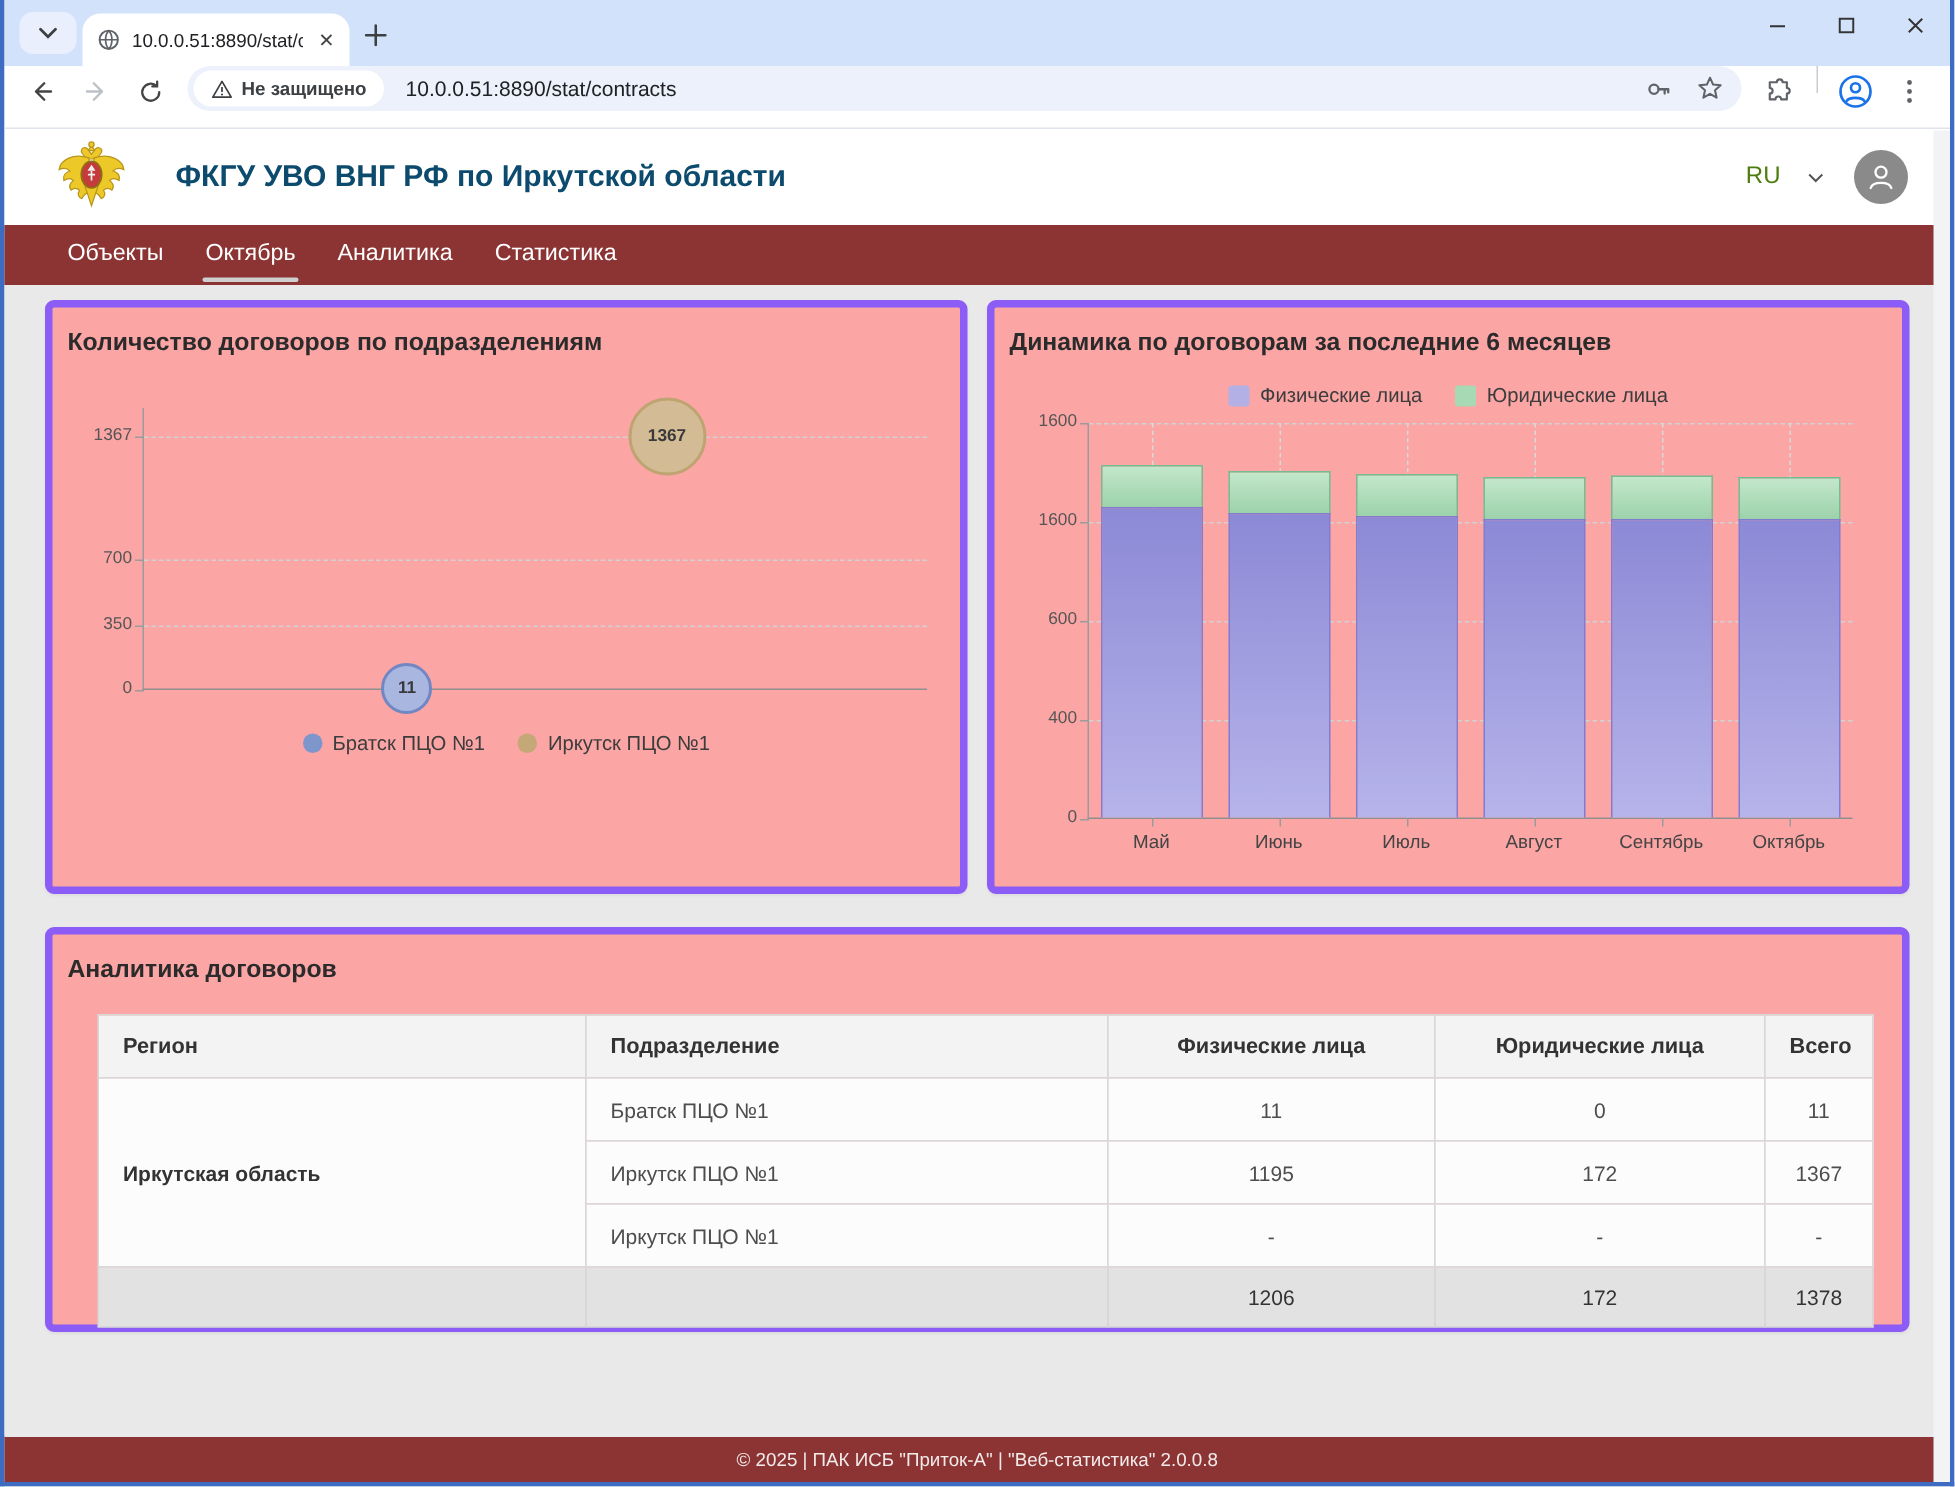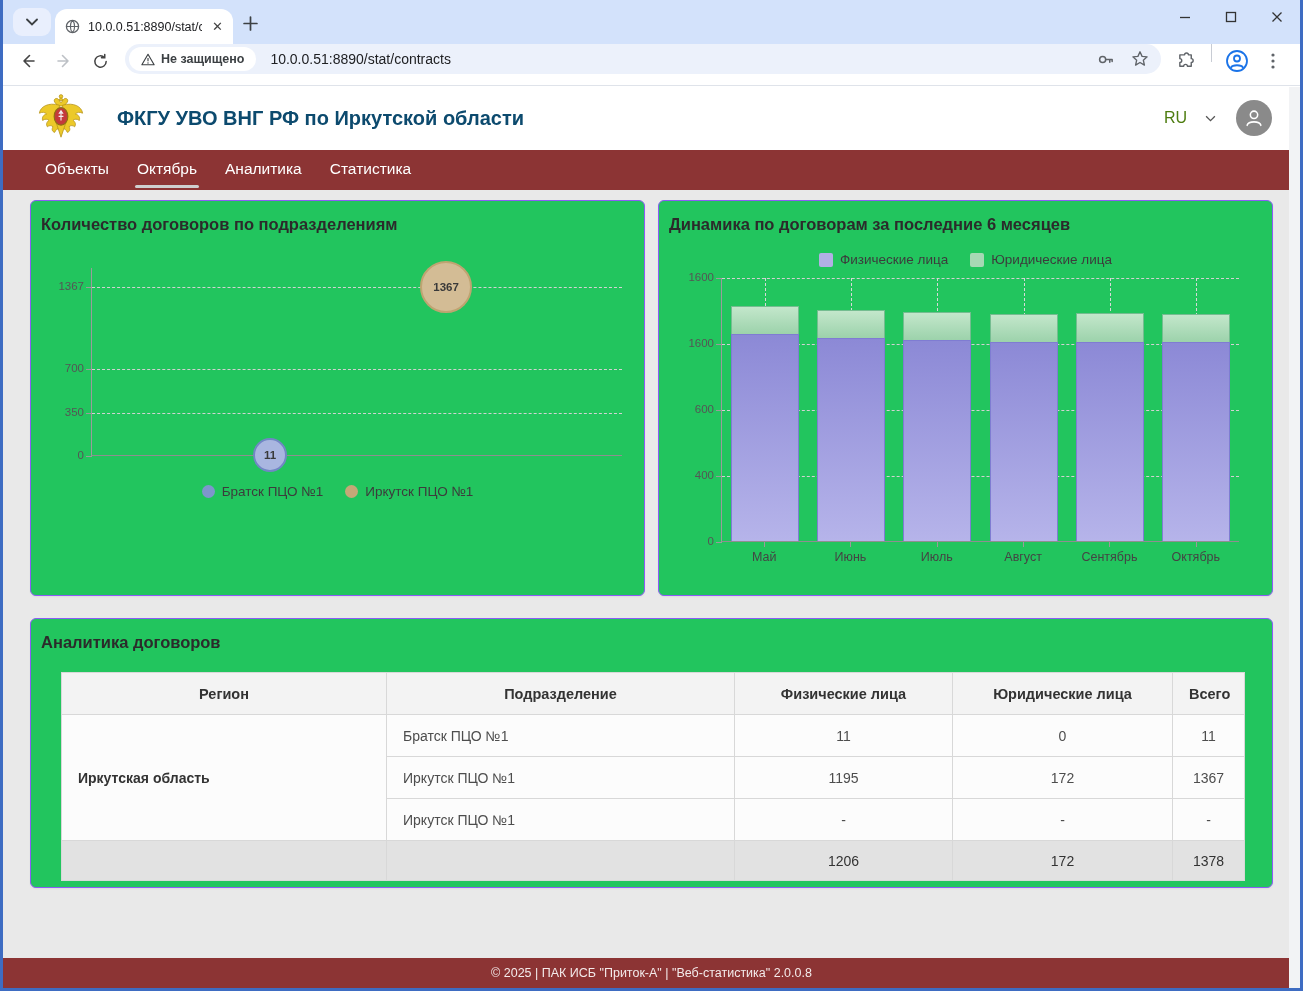--- a/index.html
+++ b/index.html
@@ -37,21 +37,21 @@
   .avatar { width:36px; height:36px; border-radius:50%; background:#8a8a8a; display:flex; align-items:center; justify-content:center; cursor:pointer; }
 
   
   .nav { height:40px; background:#8c3434; display:flex; gap:28px; padding:0 0 0 42px; }
   .nav-item { position:relative; color:#ffffff; font-size:15.5px; line-height:38px; cursor:pointer; }
   .nav-item .underline { position:absolute; left:-2px; right:-2px; bottom:2px; height:3px; background:#cfcfcf; border-radius:2px; }
 
   
   .content { height:767px; padding:10px 27px 0; background:#e9e9e9; }
   .cards-row { display:flex; gap:13px; }
-  .card { background:#22c55e; border:1px solid #8b5cf6; border-radius:6px; box-shadow:0 1px 2px rgba(0,0,0,.05); }
+  .card { background:#fca5a5; border:5px solid #8b5cf6; border-radius:6px; box-shadow:0 1px 2px rgba(0,0,0,.05); }
   .chart-card { flex:1 1 0; height:396px; padding:14px 10px 0 10px; }
   .card h2 { font-size:16.5px; font-weight:bold; color:#2b2b2b; }
 
   
   .bc-plot { position:relative; height:188px; margin:34px 12px 0 50px; border-left:1px solid #9b9b9b; border-bottom:1px solid #8f8f8f; }
   .grid-h { position:absolute; left:0; right:0; border-top:1px dashed #d2d2d2; }
   .ytick { position:absolute; left:-50px; width:42px; text-align:right; font-size:11.5px; color:#555; }
   .ymark { position:absolute; left:-6px; width:6px; border-top:1px solid #9b9b9b; }
   .bubble { position:absolute; border-radius:50%; border:2px solid; display:flex; align-items:center; justify-content:center;
             font-size:11.5px; font-weight:bold; color:#3a3a3a; }
@@ -70,21 +70,21 @@
   .seg { width:100%; border:1px solid; border-bottom:none; }
   .bars-xlabels { display:flex; justify-content:space-around; margin:0 23px 0 52px; }
   .xlabel { position:relative; width:68px; text-align:center; font-size:12.5px; color:#444; padding-top:8px; }
   .xlabel i { position:absolute; top:0; left:50%; height:5px; border-left:1px solid #9b9b9b; }
 
   
   .table-card { margin-top:22px; height:270px; padding:14px 10px 0 10px; }
   table { border-collapse:collapse; margin:20px 20px 0; width:1183px; table-layout:fixed; }
   col.c-region { width:325px; } col.c-unit { width:348px; } col.c-fiz { width:218px; } col.c-jur { width:220px; } col.c-total { width:72px; }
   th, td { border:1px solid #d8d8d8; font-size:14px; color:#4d4d4d; padding:0 16px; height:42px; }
-  th { background:#f3f3f3; font-size:14.5px; color:#333; font-weight:bold; text-align:center; }
+  th { background:#f3f3f3; font-size:14.5px; color:#333; font-weight:bold; text-align:left; }
   th.num, td.num { text-align:center; }
   td { background:#fcfcfc; }
   td.region-cell { font-weight:bold; color:#333; }
   tr.totals td { background:#e2e2e2; font-weight:normal; color:#333; height:40px; }
 
   
   .footer { position:absolute; left:0; right:0; bottom:0; height:30px; background:#8c3434;
             display:flex; align-items:center; justify-content:center; }
   .footer span { color:#f3eaea; font-size:12.5px; }
 

